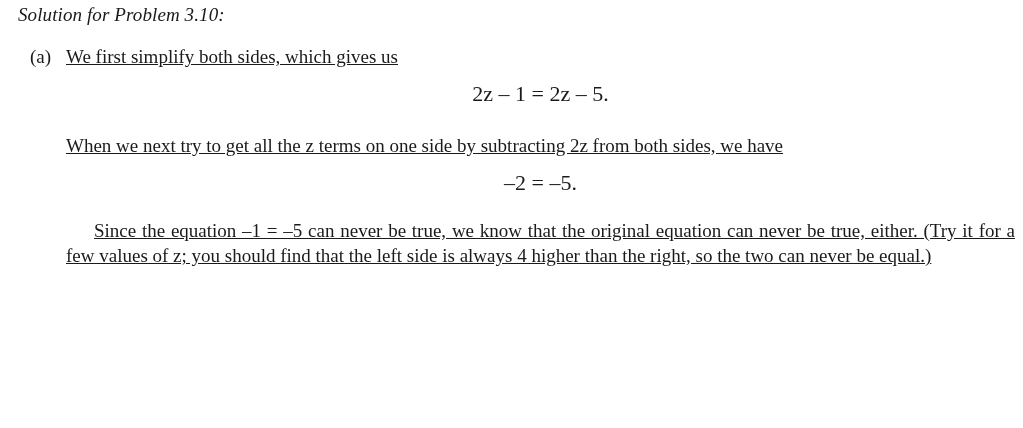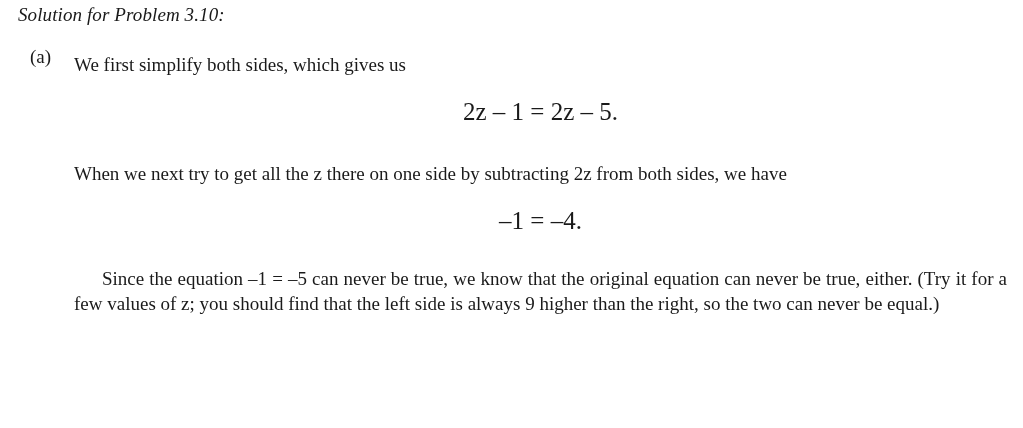--- a/index.html
+++ b/index.html
@@ -45,32 +45,33 @@
     flex: 0 0 36px;
     font-size: 19px;
     line-height: 1.35;
   }
   .part-body {
     flex: 1 1 auto;
     font-size: 19px;
     line-height: 1.34;
   }
   .para {
-    margin: 8px;
+    margin: 0;
     text-align: justify;
+    text-decoration: underline;
   }
   .para.indent {
     text-indent: 28px;
   }
   .gap-small { height: 14px; }
   .gap-med { height: 10px; }
 
   .display-eq {
     text-align: center;
-    font-size: 25px;
+    font-size: 22px;
     margin: 0;
     padding: 10px 0 10px 0;
   }
 </style>
 </head>
 <body>
 
 <div class="page">
 
   <div class="solution-heading"></div>
@@ -81,27 +82,27 @@
     <div class="part-row">
       <div class="part-label">(a)</div>
       <div class="part-body">
 
         <p class="para">We first simplify both sides, which gives us</p>
 
         <div class="display-eq">2z – 1 = 2z – 5.</div>
 
         <div class="gap-small"></div>
 
-        <p class="para">When we next try to get all the z there on one side by subtracting 2z from both sides, we have</p>
+        <p class="para">When we next try to get all the z terms on one side by subtracting 2z from both sides, we have</p>
 
-        <div class="display-eq">–1 = –4.</div>
+        <div class="display-eq">–2 = –5.</div>
 
         <div class="gap-med"></div>
 
 
-        <p class="para indent">Since the equation –1 = –5 can never be true, we know that the original equation can never be true, either. (Try it for a few values of z; you should find that the left side is always 9 higher than the right, so the two can never be equal.)</p>
+        <p class="para indent">Since the equation –1 = –5 can never be true, we know that the original equation can never be true, either. (Try it for a few values of z; you should find that the left side is always 4 higher than the right, so the two can never be equal.)</p>
 
 
       </div>
     </div>
   </div>
 
 </div>
 
 </body></html>

